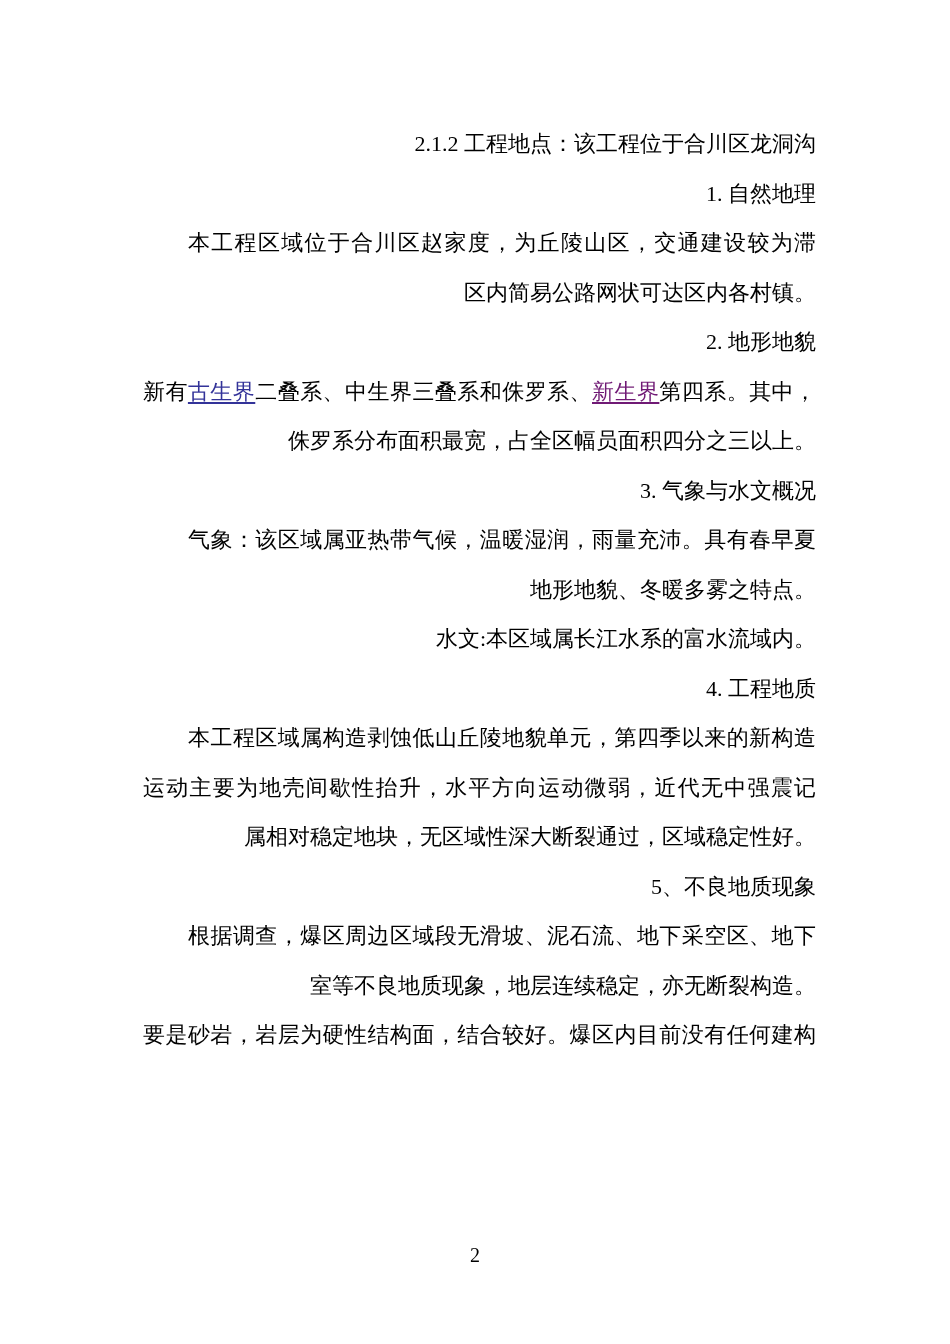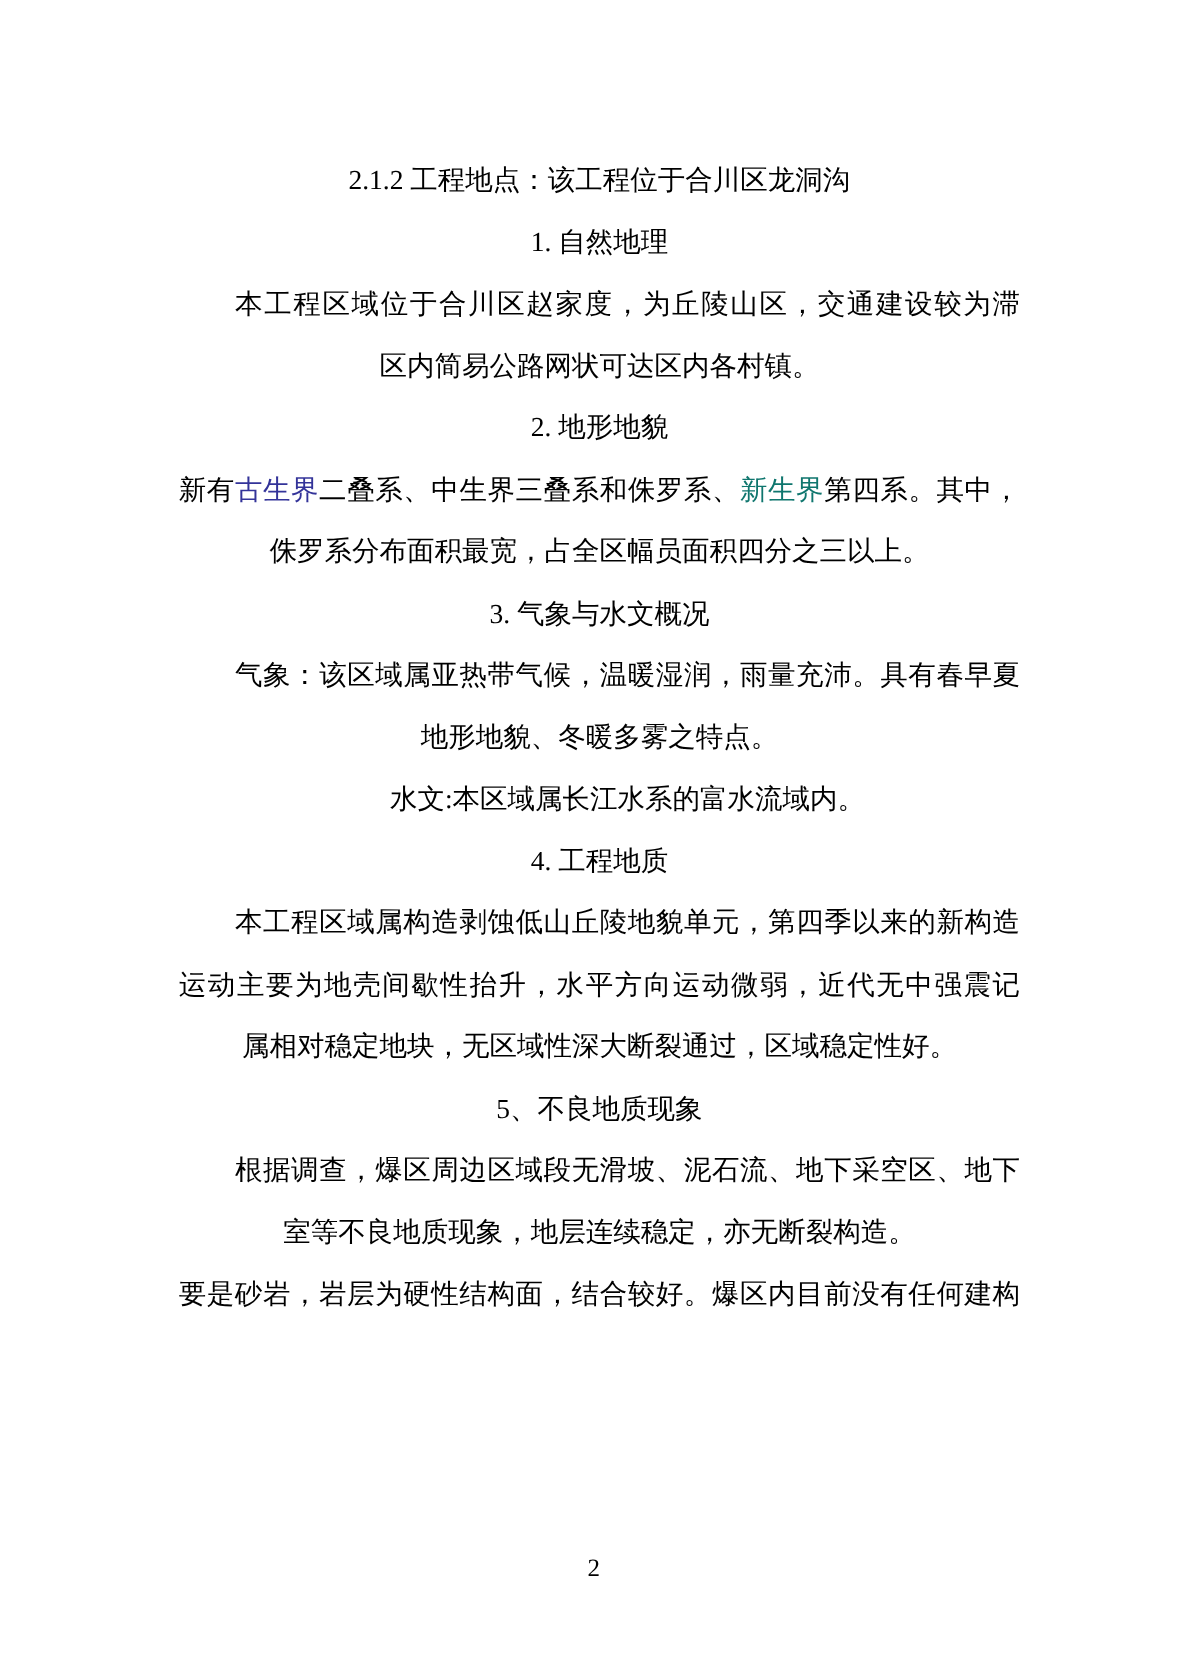--- a/index.html
+++ b/index.html
@@ -20,31 +20,32 @@
     position: absolute;
     left: 143px;
     top: 119px;
     width: 673px;
     font-size: 22px;
     line-height: 49.5px;
   }
   .line {
     height: 49.5px;
     overflow: hidden;
-    text-align: center;
+    text-align: right;
   }
   .indent {
     text-indent: 45px;
   }
   .fill {
     text-align: justify;
     text-align-last: justify;
   }
   a.doc-link {
     color: #333399;
+    text-decoration: underline;
     text-underline-offset: 3px;
     cursor: pointer;
   }
   .footer {
     position: absolute;
     left: 0;
     right: 0;
     top: 1243px;
     text-align: center;
     font-size: 20px;
@@ -59,21 +60,21 @@
 <div class="page">
   <div class="doc">
 
     <div class="line">2.1.2 工程地点：该工程位于合川区龙洞沟</div>
 
     <div class="line">1. 自然地理</div>
     <div class="line indent fill">本工程区域位于合川区赵家度，为丘陵山区，交通建设较为滞后，</div>
     <div class="line">区内简易公路网状可达区内各村镇。</div>
 
     <div class="line">2. 地形地貌</div>
-    <div class="line fill"><span>新有</span><a class="doc-link" style="color: rgb(51, 51, 153);">古生界</a><span>二叠系、中生界三叠系和侏罗系、</span><a class="doc-link" style="color: #0f766e;">新生界</a><span>第四系。其中，以</span></div>
+    <div class="line fill"><span>新有</span><a class="doc-link" style="color: rgb(51, 51, 153);">古生界</a><span>二叠系、中生界三叠系和侏罗系、</span><a class="doc-link" style="color: #701a75;">新生界</a><span>第四系。其中，以</span></div>
     <div class="line">侏罗系分布面积最宽，占全区幅员面积四分之三以上。</div>
 
     <div class="line">3. 气象与水文概况</div>
     <div class="line indent fill">气象：该区域属亚热带气候，温暖湿润，雨量充沛。具有春早夏长、</div>
     <div class="line">地形地貌、冬暖多雾之特点。</div>
     <div class="line indent">水文:本区域属长江水系的富水流域内。</div>
 
     <div class="line">4. 工程地质</div>
     <div class="line indent fill">本工程区域属构造剥蚀低山丘陵地貌单元，第四季以来的新构造</div>
     <div class="line fill">运动主要为地壳间歇性抬升，水平方向运动微弱，近代无中强震记录，</div>

